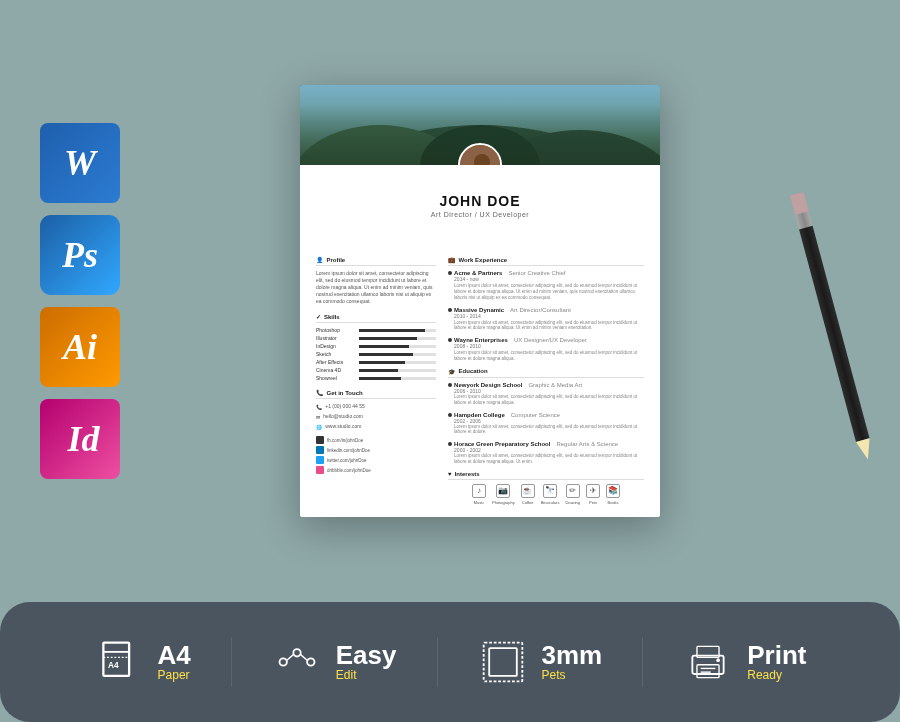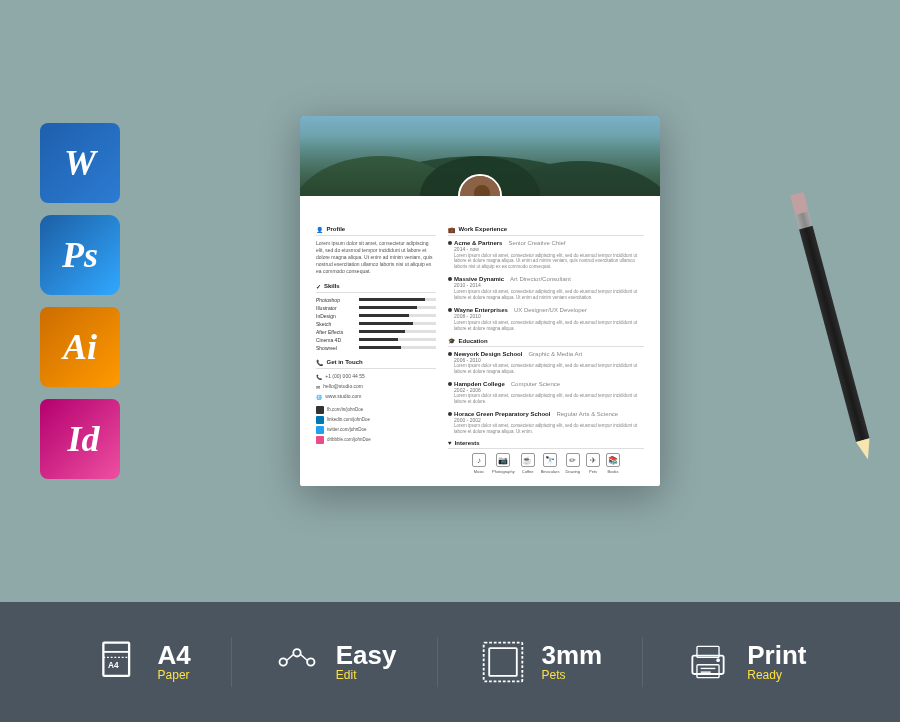--- a/index.html
+++ b/index.html
@@ -336,20 +336,21 @@
 
     
     .bottom-bar {
       height: 120px;
       background: #4a5560;
       display: flex;
       align-items: center;
       justify-content: center;
       gap: 0;
       flex-shrink: 0;
+      border-radius: 30px;
     }
 
     .feature-item {
       display: flex;
       align-items: center;
       gap: 14px;
       padding: 0 40px;
       border-right: 1px solid #5a6570;
     }
 
@@ -438,20 +439,24 @@
       <div class="avatar">
         <svg width="44" height="44" viewBox="0 0 44 44">
           <circle cx="22" cy="22" r="22" fill="#8B6245"></circle>
           <circle cx="22" cy="17" r="8" fill="#6B4423"></circle>
           <ellipse cx="22" cy="36" rx="12" ry="8" fill="#5a3515"></ellipse>
           <rect x="16" y="20" width="12" height="5" rx="2" fill="#4a2a0a"></rect>
         </svg>
       </div>
     </div>
 
+    <div class="resume-top">
+      <div class="resume-name">JOHN DOE</div>
+      <div class="resume-title">Art Director / UX Developer</div>
+    </div>
 
     <div class="resume-body">
 
       <div class="resume-col-left">
 
         <div>
           <div class="section-title">
             <span>👤</span>
             <span>Profile</span>
           </div>

